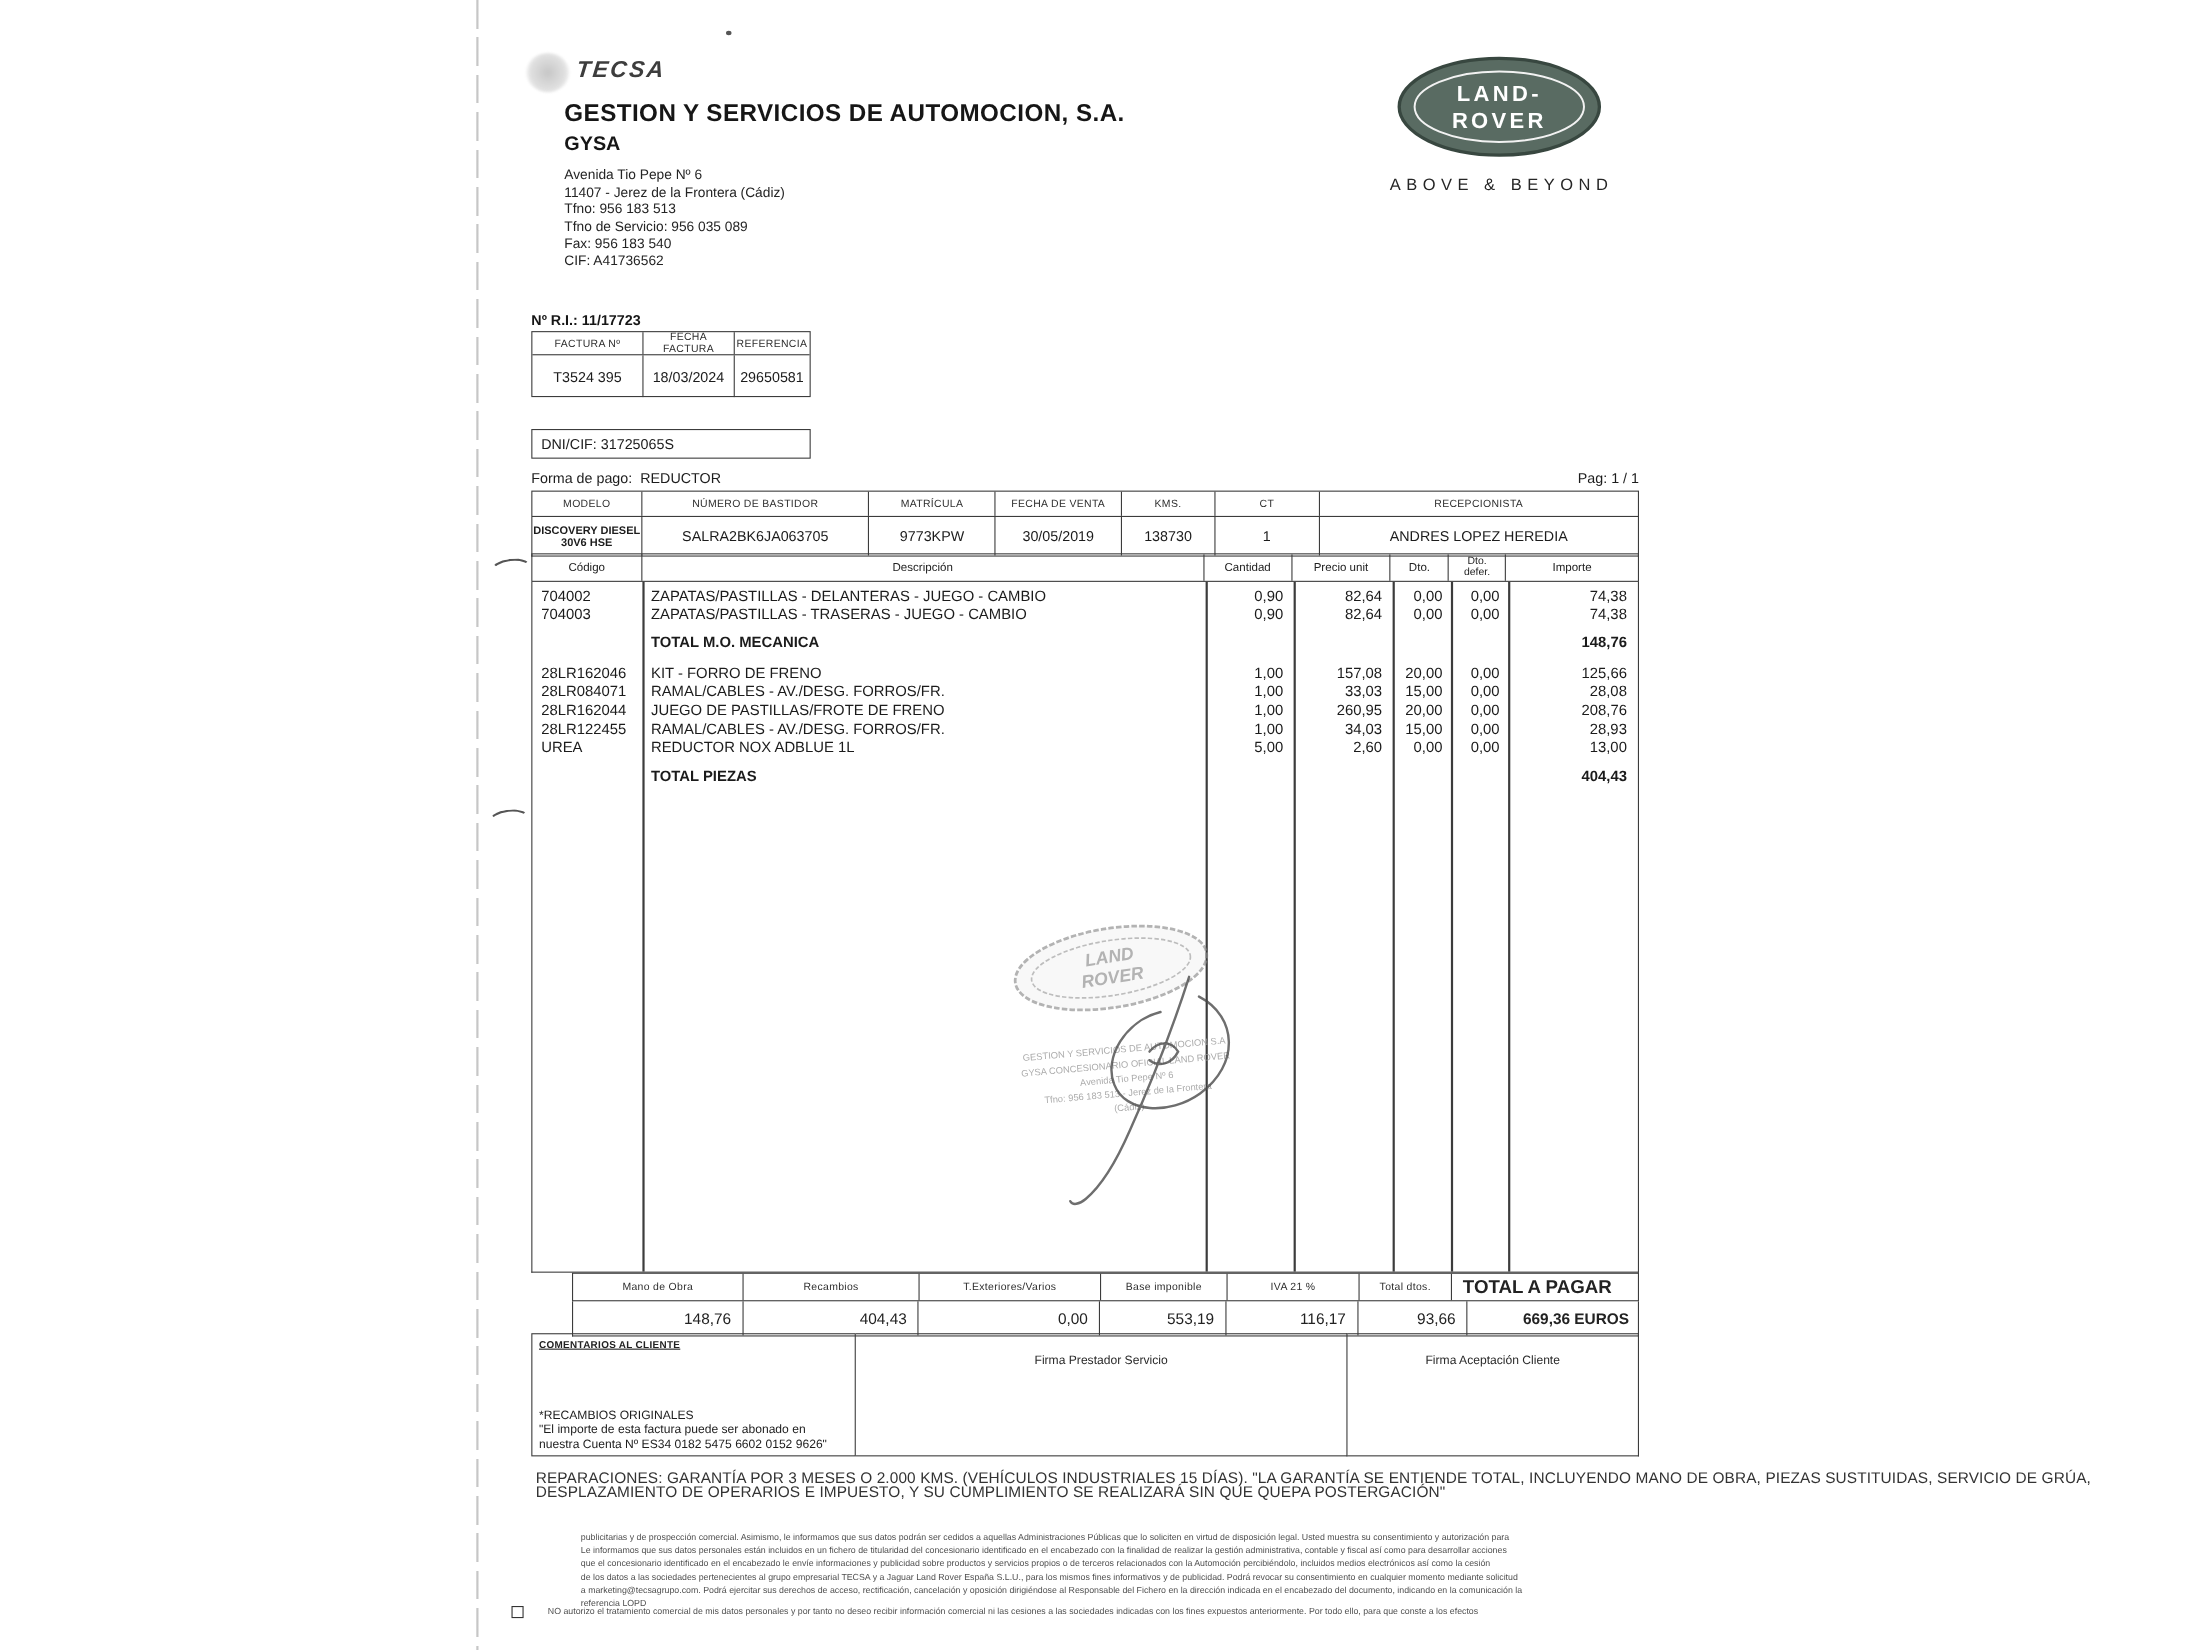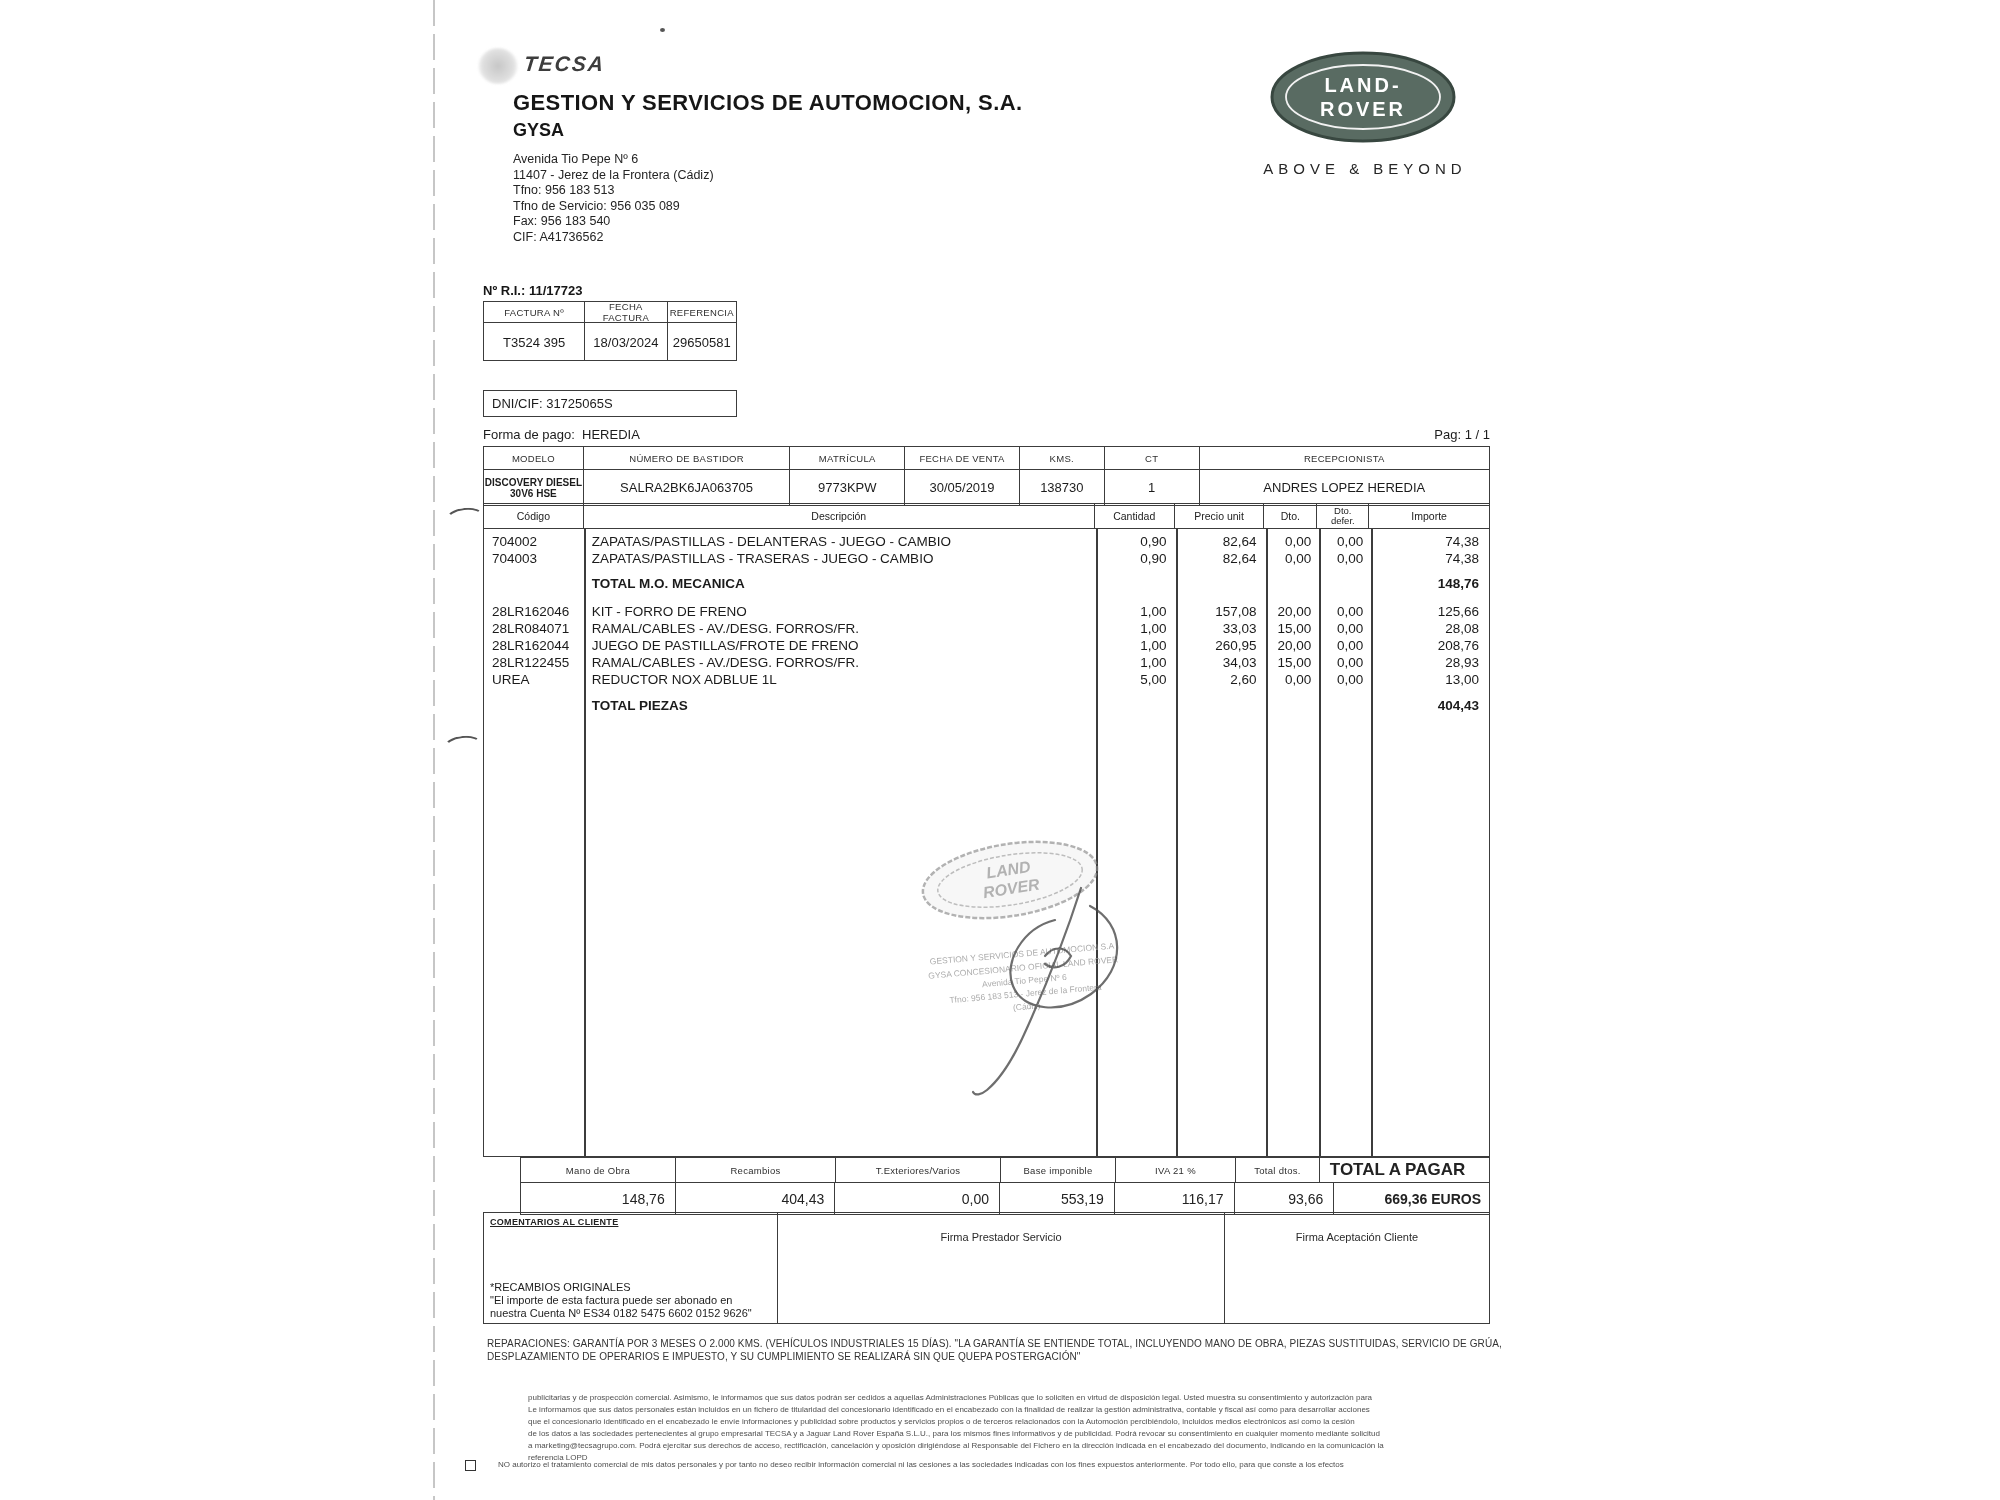--- a/index.html
+++ b/index.html
@@ -73,21 +73,21 @@
       <div class="cell brd vfont" style="width:83px;">18/03/2024</div>
       <div class="cell vfont" style="width:69px;">29650581</div>
     </div>
   </div>
 
   <div class="abs bd" style="left:483px;top:390px;width:254px;height:27px;">
     <div class="cell cellL vfont" style="padding-left:8px;">DNI/CIF: 31725065S</div>
   </div>
 
   <div class="abs vfont" style="left:483px;top:427px;">
-    <span>Forma de pago:</span>&nbsp;&nbsp;<span>HEREDIA</span>
+    <span>Forma de pago:</span>&nbsp;&nbsp;<span>REDUCTOR</span>
   </div>
   <div class="abs vfont" style="left:1405px;top:427px;width:85px;text-align:right;">Pag: 1 / 1</div>
 
   <div class="abs" style="left:483px;top:446px;width:1007px;height:57px;">
     <div class="flex bd" style="height:22px;">
       <div class="cell brd hfont" style="width:100px;">MODELO</div>
       <div class="cell brd hfont" style="width:207px;">NÚMERO DE BASTIDOR</div>
       <div class="cell brd hfont" style="width:115px;">MATRÍCULA</div>
       <div class="cell brd hfont" style="width:115px;">FECHA DE VENTA</div>
       <div class="cell brd hfont" style="width:85px;">KMS.</div>
@@ -267,21 +267,21 @@
       </div>
     </div>
     <div class="bd" style="box-sizing:border-box;width:447px;height:100%;border-left:none;position:relative;">
       <div style="position:absolute;left:0;right:0;top:18px;text-align:center;font-size:11px;color:#2a2a2a;">Firma Prestador Servicio</div>
     </div>
     <div class="bd" style="box-sizing:border-box;width:265px;height:100%;border-left:none;position:relative;">
       <div style="position:absolute;left:0;right:0;top:18px;text-align:center;font-size:11px;color:#2a2a2a;">Firma Aceptación Cliente</div>
     </div>
   </div>
 
-  <div class="abs" style="left:487px;top:1337px;width:1090px;font-size:10px;line-height:13px;color:#333;letter-spacing:.1px;white-space:nowrap;">
+  <div class="abs" style="left:487px;top:1337px;width:1090px;font-size:14px;line-height:13px;color:#333;letter-spacing:.1px;white-space:nowrap;">
     <div>REPARACIONES: GARANTÍA POR 3 MESES O 2.000 KMS. (VEHÍCULOS INDUSTRIALES 15 DÍAS). "LA GARANTÍA SE ENTIENDE TOTAL, INCLUYENDO MANO DE OBRA, PIEZAS SUSTITUIDAS, SERVICIO DE GRÚA,</div>
     <div>DESPLAZAMIENTO DE OPERARIOS E IMPUESTO, Y SU CUMPLIMIENTO SE REALIZARÁ SIN QUE QUEPA POSTERGACIÓN"</div>
   </div>
 
   <div class="abs legal" style="left:528px;top:1392px;width:1040px;">
     <div>publicitarias y de prospección comercial. Asimismo, le informamos que sus datos podrán ser cedidos a aquellas Administraciones Públicas que lo soliciten en virtud de disposición legal. Usted muestra su consentimiento y autorización para</div>
     <div>Le informamos que sus datos personales están incluidos en un fichero de titularidad del concesionario identificado en el encabezado con la finalidad de realizar la gestión administrativa, contable y fiscal así como para desarrollar acciones</div>
     <div>que el concesionario identificado en el encabezado le envíe informaciones y publicidad sobre productos y servicios propios o de terceros relacionados con la Automoción percibiéndolo, incluidos medios electrónicos así como la cesión</div>
     <div>de los datos a las sociedades pertenecientes al grupo empresarial TECSA y a Jaguar Land Rover España S.L.U., para los mismos fines informativos y de publicidad. Podrá revocar su consentimiento en cualquier momento mediante solicitud</div>
     <div>a marketing@tecsagrupo.com. Podrá ejercitar sus derechos de acceso, rectificación, cancelación y oposición dirigiéndose al Responsable del Fichero en la dirección indicada en el encabezado del documento, indicando en la comunicación la</div>

